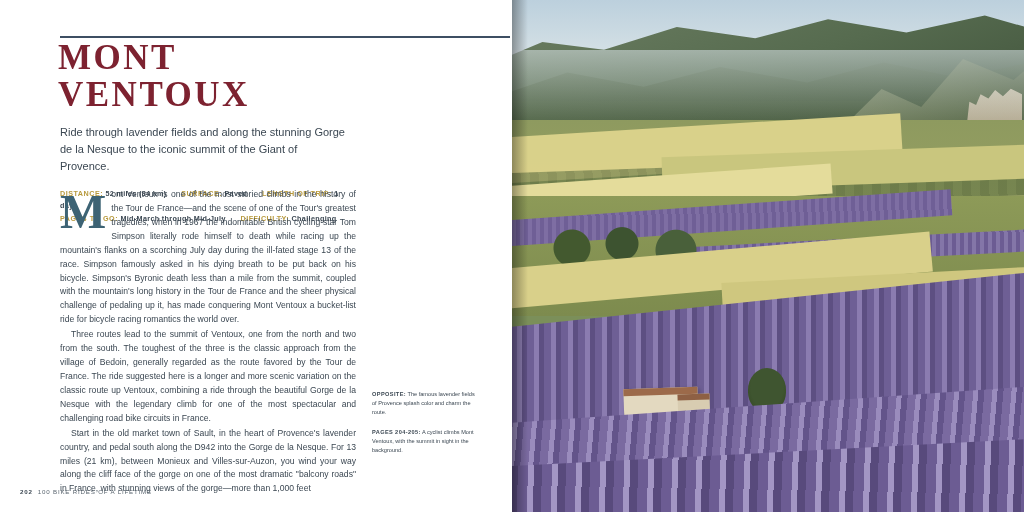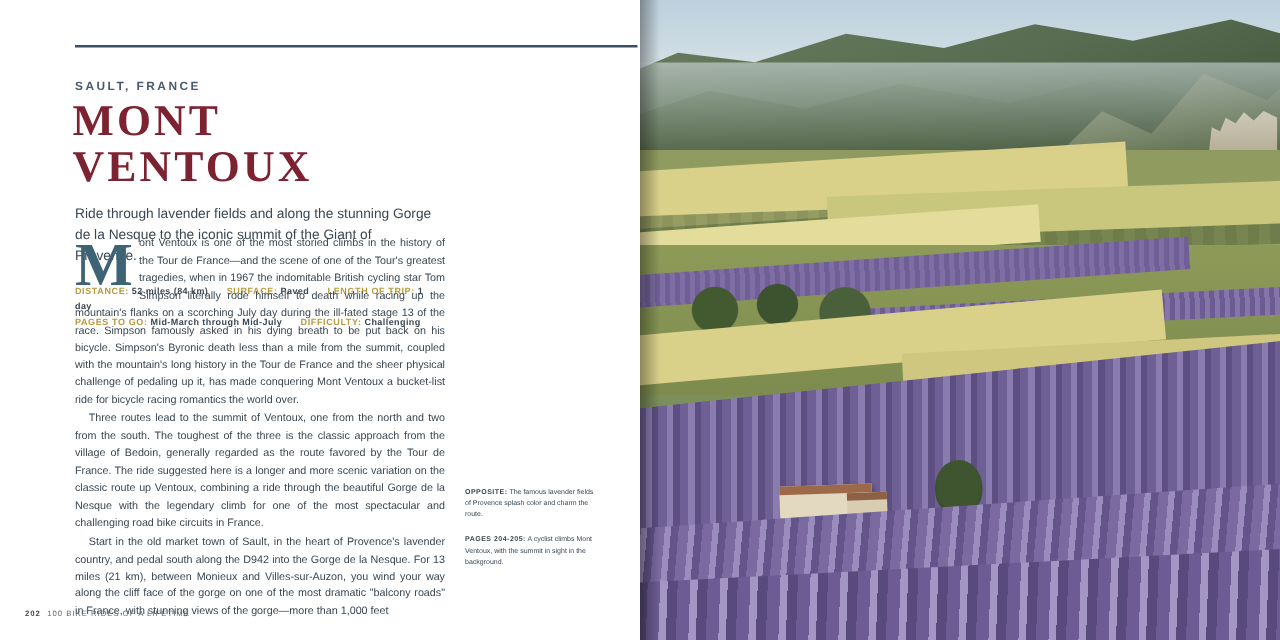--- a/index.html
+++ b/index.html
@@ -305,21 +305,20 @@
 </head>
 <body>
 
 <div class="spread">
 
   <div class="page-left">
 
     <div class="rule-top"></div>
 
     <div class="text-col">
-      <div class="kicker">SAULT, FRANCE</div>
       <h1 class="title">MONT VENTOUX</h1>
       <p class="deck">Ride through lavender fields and along the stunning Gorge de la Nesque to the iconic summit of the Giant of Provence.</p>
 
       <div class="facts">
         <span>
           <span class="lab">DISTANCE:</span>
           <span class="val">52 miles (84 km)</span>
         </span><span class="sep"></span>
         <span>
           <span class="lab">SURFACE:</span>

